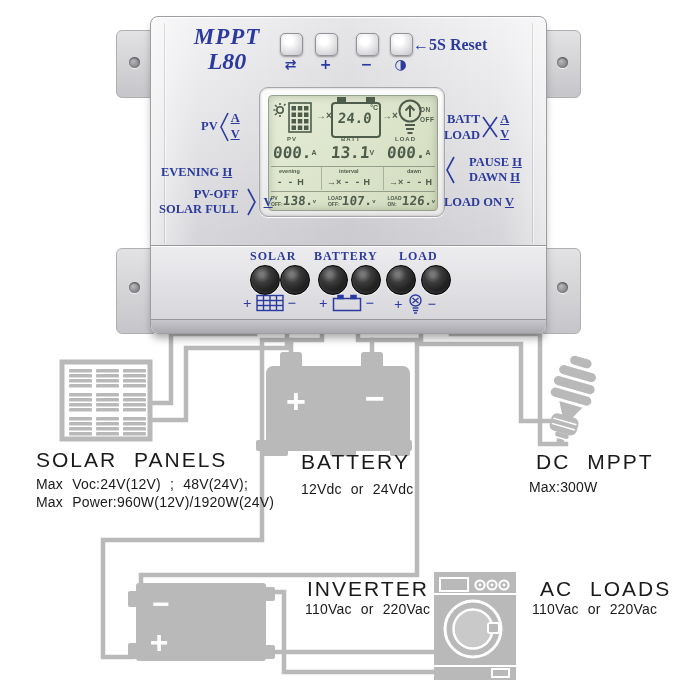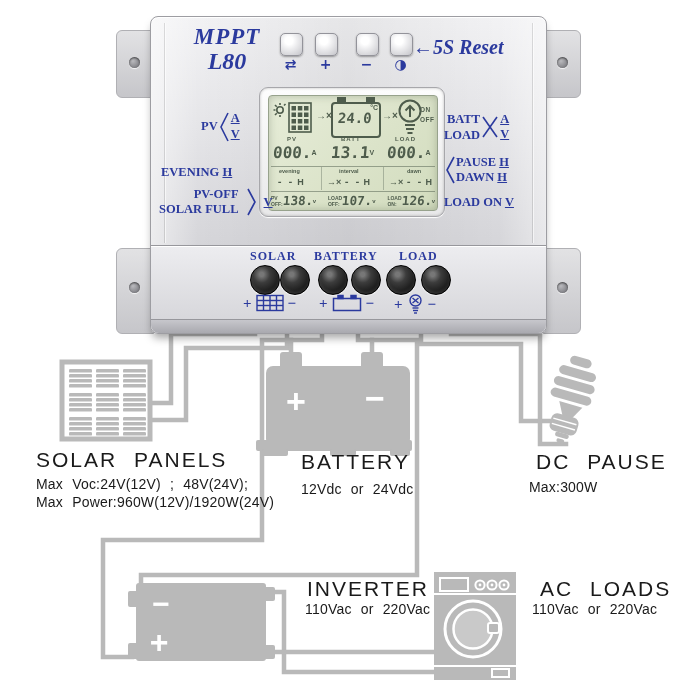--- a/index.html
+++ b/index.html
@@ -26,21 +26,21 @@
   .blue { color:#2b3a9e; font-family:"Liberation Serif", serif; font-weight:bold; }
   .model { position:absolute; left:36px; top:8px; width:80px; text-align:center; line-height:1.05;font-style:italic; }
   .model .l1 { font-size:23px; letter-spacing:1px; }
   .model .l2 { font-size:24px; }
   .btn { position:absolute; top:16px; width:21px; height:21px; border-radius:5px;
          border:1px solid #93939a;
          background:radial-gradient(circle at 38% 32%, #ffffff 0 20%, #ececee 45%, #c4c4c9 100%);
          box-shadow:0 1px 2px rgba(0,0,0,.35); }
   .btnsym { position:absolute; top:39px; width:21px; text-align:center; font-size:14px;
             line-height:16px; font-family:"DejaVu Sans", sans-serif; font-weight:bold; color:#2b3a9e; }
-  .reset { position:absolute; left:262px; top:19px; font-size:20px;font-style:italic; }
+  .reset { position:absolute; left:262px; top:19px; font-size:16px; }
 
   
   .bezel { position:absolute; left:108px; top:70px; width:184px; height:128px;
            background:linear-gradient(180deg,#fdfdfd,#e8e8e9); border:1px solid #a7a7ab;
            border-radius:9px; box-shadow:inset 0 0 3px rgba(0,0,0,.25), 0 1px 1px #fff; }
   .lcd { position:absolute; left:8px; top:7px; width:168px; height:114px; border-radius:4px;
          background:linear-gradient(135deg,#e7edd9 0%, #dbe3c9 55%, #d2dcbe 100%);
          border:1px solid #97a28c; box-shadow:inset 0 0 8px rgba(85,98,78,.35);
          color:#4e5c4c; overflow:hidden; }
   .seg { font-family:"DejaVu Sans Mono", monospace; font-weight:bold; transform:skewX(-5deg); display:inline-block; }
@@ -353,21 +353,21 @@
       </span>
       <svg width="16" height="28" viewBox="0 0 16 28">
         <line x1="1" y1="4" x2="15" y2="24" stroke="#2b3a9e" stroke-width="1.6"></line>
         <line x1="1" y1="24" x2="15" y2="4" stroke="#2b3a9e" stroke-width="1.6"></line>
       </svg>
       <span class="col" style="text-align:center; line-height:1.25;">
         <span class="un">A</span>
         <span class="un">V</span>
       </span>
     </div>
-    <div class="ann blue row" style="left:295px; top:138px; gap:1px;">
+    <div class="ann blue row" style="left:295px; top:138px; gap:14px;">
       <svg width="9" height="28" viewBox="0 0 9 28">
           <polyline points="8,1 1,14 8,27" fill="none" stroke="#2b3a9e" stroke-width="1.6"></polyline>
         </svg>
       <span class="col" style="line-height:1.2;">
         <span><span>PAUSE</span> <span class="un">H</span></span>
         <span><span>DAWN</span> <span class="un">H</span></span>
       </span>
     </div>
     <div class="ann blue" style="left:293px; top:178px;">
       <span>LOAD ON</span>
@@ -423,21 +423,21 @@
     <div class="bstrip"></div>
   </div>
 
   <div class="title" style="left:36px; top:448px;">SOLAR PANELS</div>
   <div class="spec" style="left:36px; top:476px;">Max Voc:24V(12V) ; 48V(24V);</div>
   <div class="spec" style="left:36px; top:494px;">Max Power:960W(12V)/1920W(24V)</div>
 
   <div class="title" style="left:301px; top:450px;">BATTERY</div>
   <div class="spec" style="left:301px; top:481px;">12Vdc or 24Vdc</div>
 
-  <div class="title" style="left:536px; top:450px;">DC PAUSE</div>
+  <div class="title" style="left:536px; top:450px;">DC MPPT</div>
   <div class="spec" style="left:529px; top:479px;">Max:300W</div>
 
   <div class="title" style="left:307px; top:577px;">INVERTER</div>
   <div class="spec" style="left:305px; top:601px;">110Vac or 220Vac</div>
 
   <div class="title" style="left:540px; top:577px;">AC LOADS</div>
   <div class="spec" style="left:532px; top:601px;">110Vac or 220Vac</div>
 
 </div>
 

